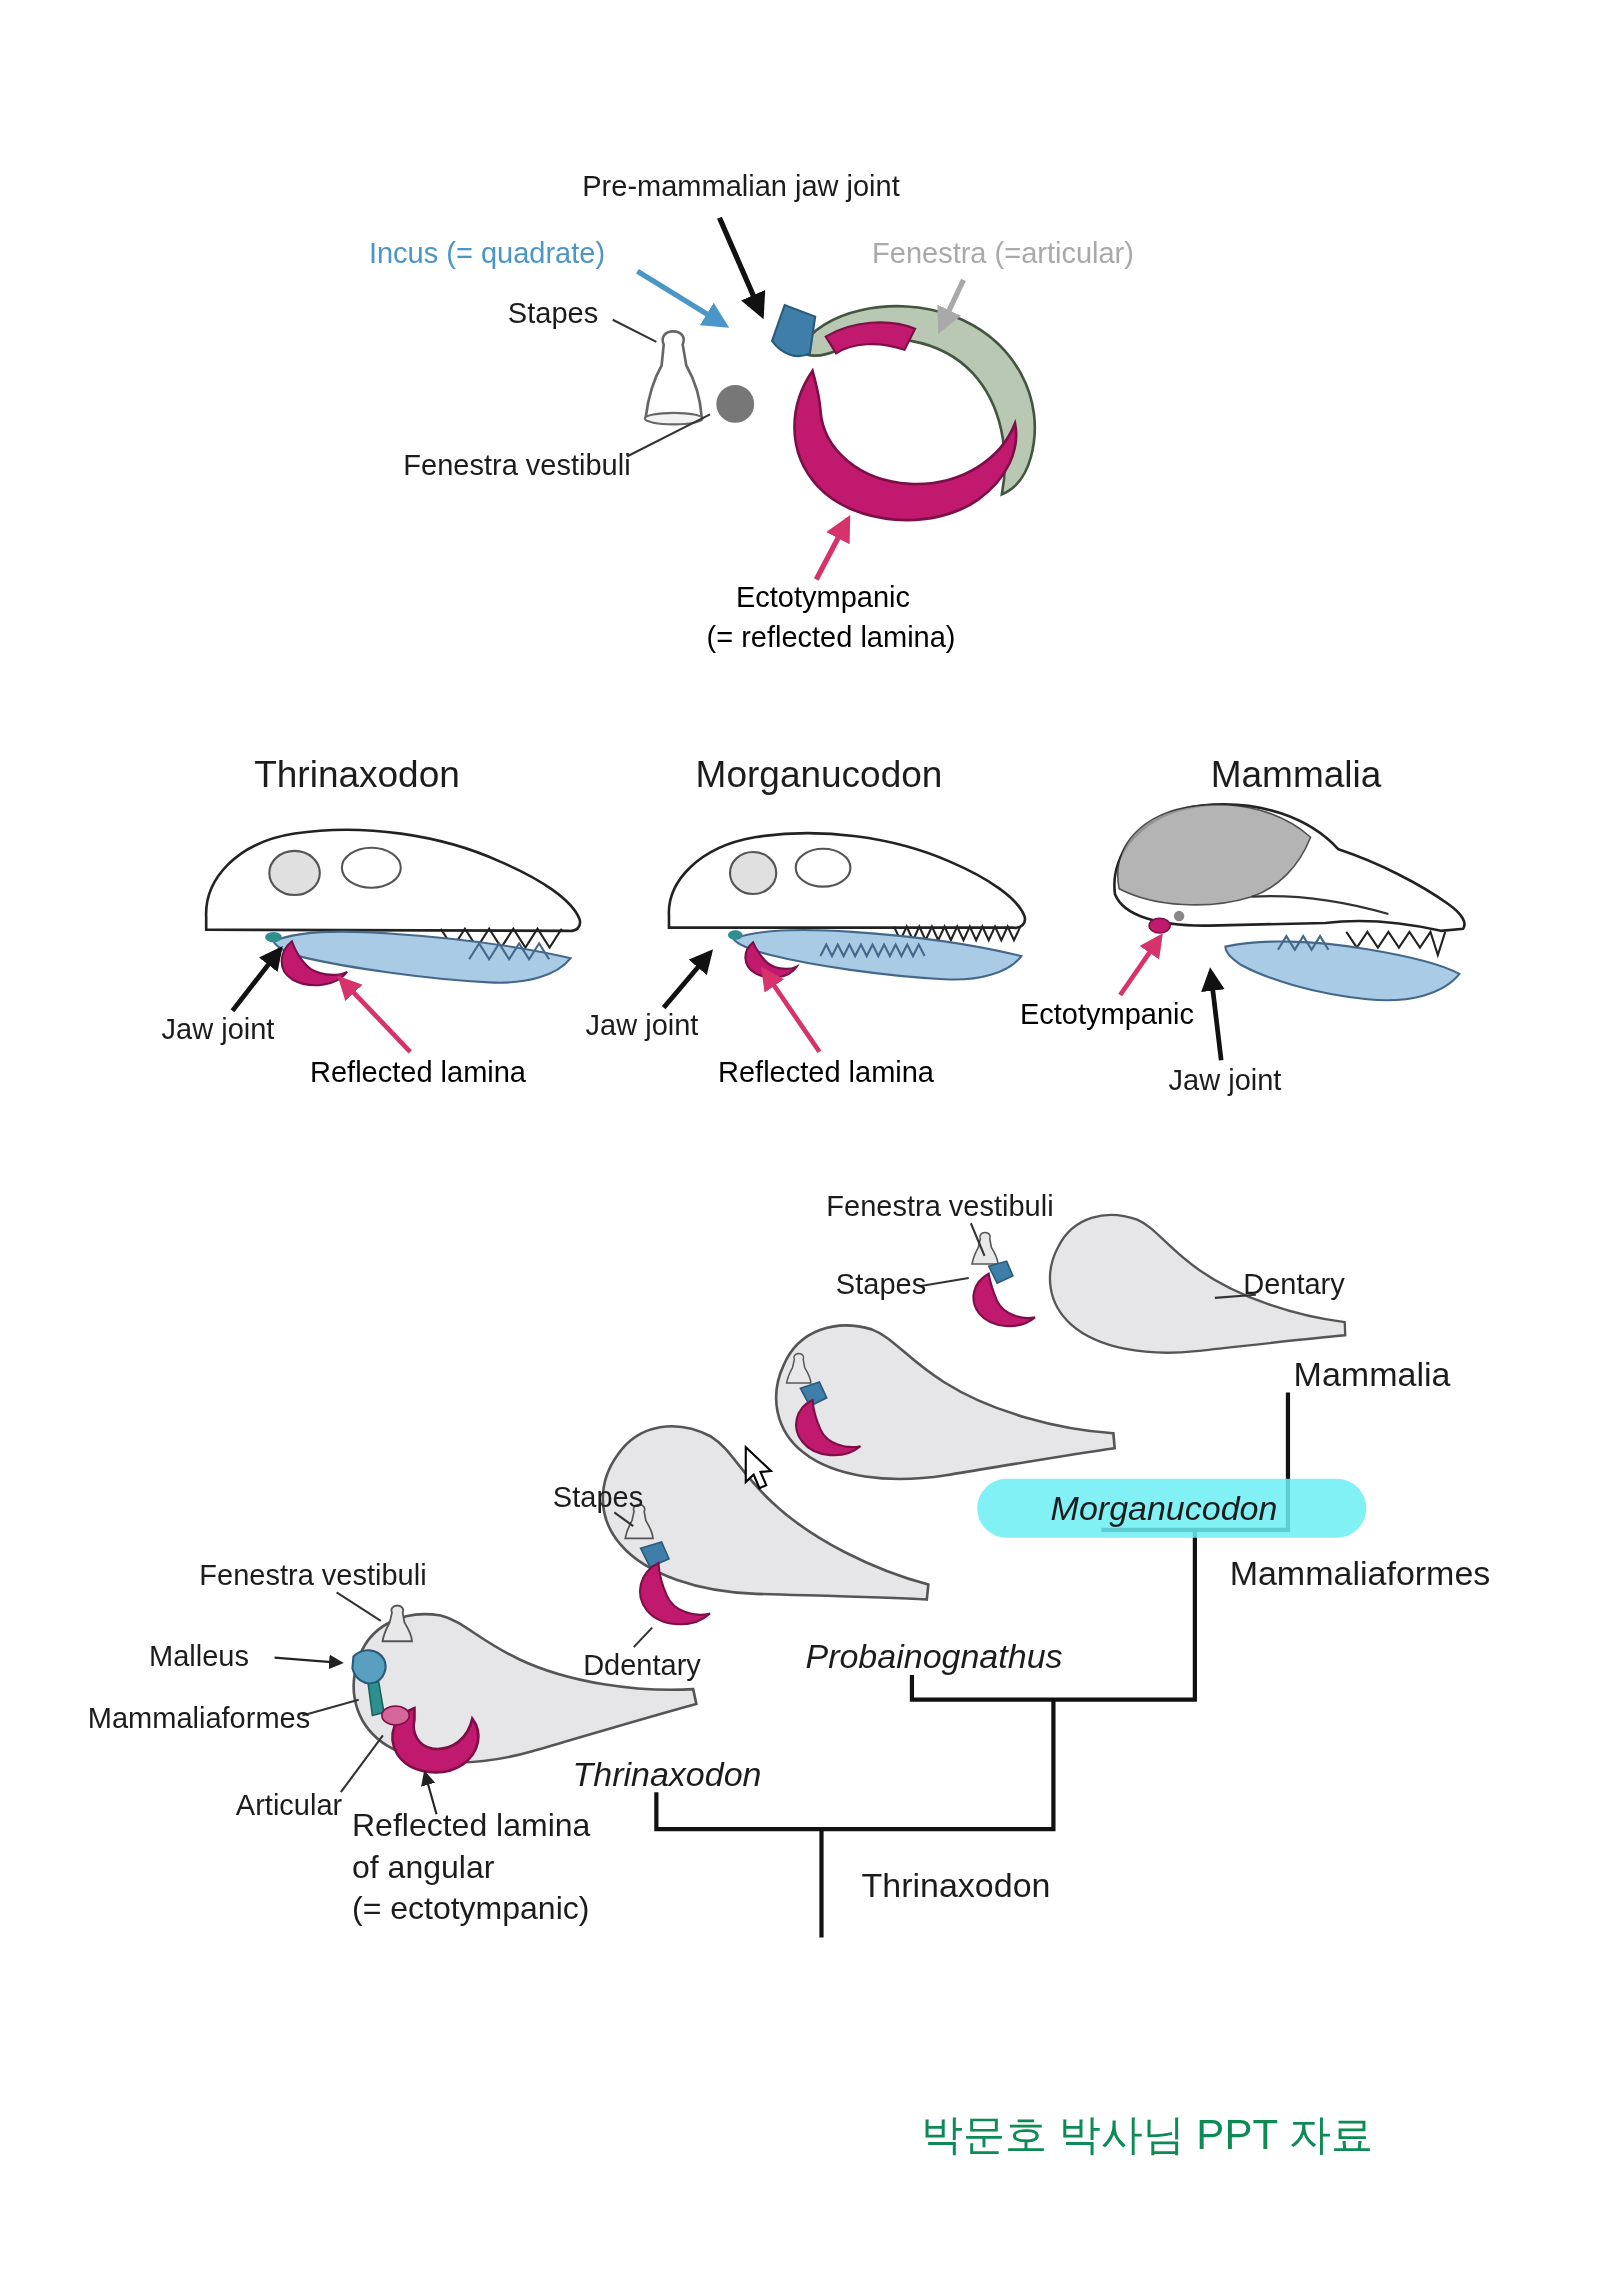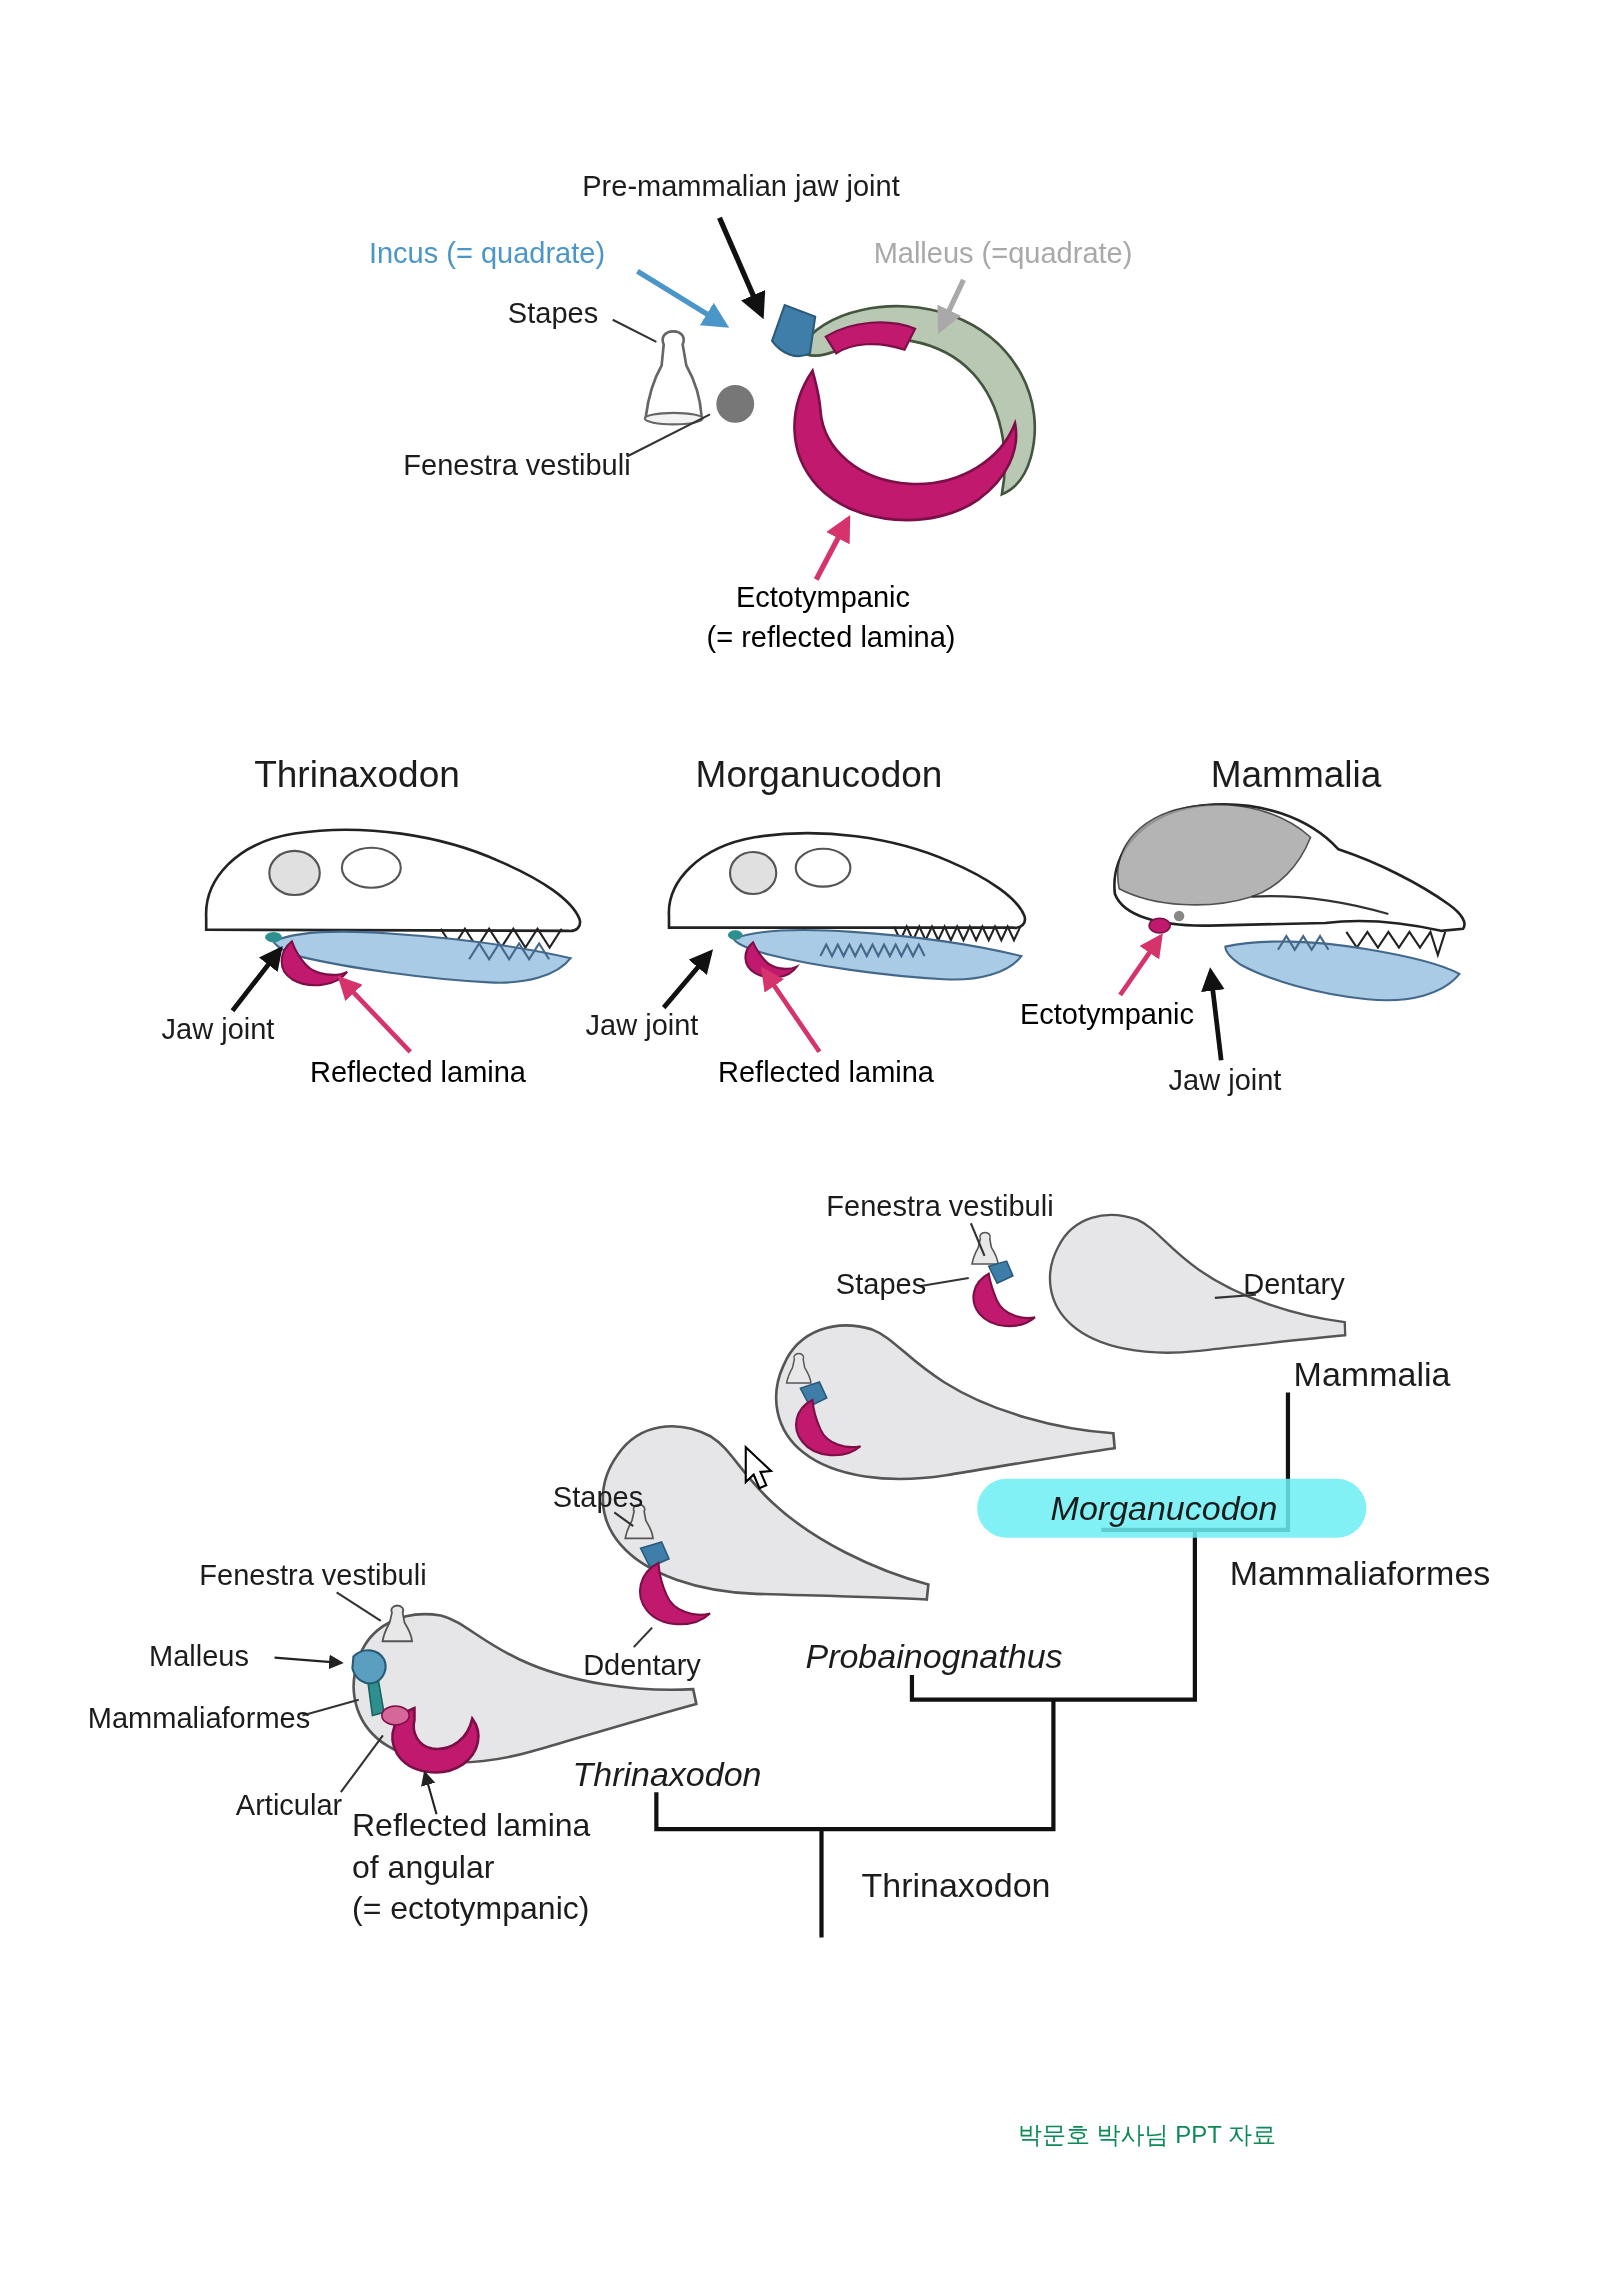--- a/index.html
+++ b/index.html
@@ -8,21 +8,21 @@
   svg.art{position:absolute;left:0;top:0;width:1623px;height:2295px;}
   .lbl{position:absolute;transform:translate(-50%,-50%);font-size:29px;line-height:1.15;
        white-space:nowrap;color:#1c1c1c;}
   .big{font-size:37px;}
   .mid{font-size:34px;}
   .magenta{color:#000000;}
   .blue{color:#4b96c8;}
   .grayl{color:#a9a9a9;}
   .ital{font-style:italic;}
   .leftblock{position:absolute;transform:none;font-size:32px;line-height:1.3;white-space:nowrap;}
-  .caption{color:#0e8a57;font-size:24px;text-align:right;}
+  .caption{color:#0e8a57;font-size:42px;text-align:right;}
 </style>
 </head>
 <body>
 
 <div id="canvas">
 
   <svg class="art" viewBox="0 0 3086 4364">
     <defs>
       <marker id="mk-black" viewBox="0 0 10 10" refX="8" refY="5" markerWidth="5" markerHeight="5" orient="auto-start-reverse">
         <path d="M0,0 L10,5 L0,10 z" fill="#111"></path>
@@ -150,21 +150,21 @@
       <line x1="575" y1="3262" x2="682" y2="3232" stroke="#333" stroke-width="4"></line>
       <line x1="648" y1="3408" x2="728" y2="3300" stroke="#333" stroke-width="4"></line>
       <line x1="830" y1="3450" x2="808" y2="3372" stroke="#222" stroke-width="4" marker-end="url(#mk-thin)"></line>
     </g>
 
     <path d="M 1418,2752 l 0,66 l 15,-14 l 11,26 l 13,-6 l -11,-25 l 20,-2 Z" fill="#fff" stroke="#000" stroke-width="4"></path>
   </svg>
 
   <div class="lbl" style="left:741px;top:187px;">Pre-mammalian jaw joint</div>
   <div class="lbl blue" style="left:487px;top:254px;">Incus (= quadrate)</div>
-  <div class="lbl grayl" style="left:1003px;top:254px;">Malleus (=quadrate)</div>
+  <div class="lbl grayl" style="left:1003px;top:254px;">Fenestra (=articular)</div>
   <div class="lbl" style="left:553px;top:314px;">Stapes</div>
   <div class="lbl" style="left:517px;top:466px;">Fenestra vestibuli</div>
   <div class="lbl magenta" style="left:823px;top:598px;">Ectotympanic</div>
   <div class="lbl magenta" style="left:831px;top:638px;">(= reflected lamina)</div>
 
   <div class="lbl big" style="left:357px;top:775px;">Thrinaxodon</div>
   <div class="lbl big" style="left:819px;top:775px;">Morganucodon</div>
   <div class="lbl big" style="left:1296px;top:775px;">Mammalia</div>
 
   <div class="lbl" style="left:218px;top:1030px;">Jaw joint</div>

